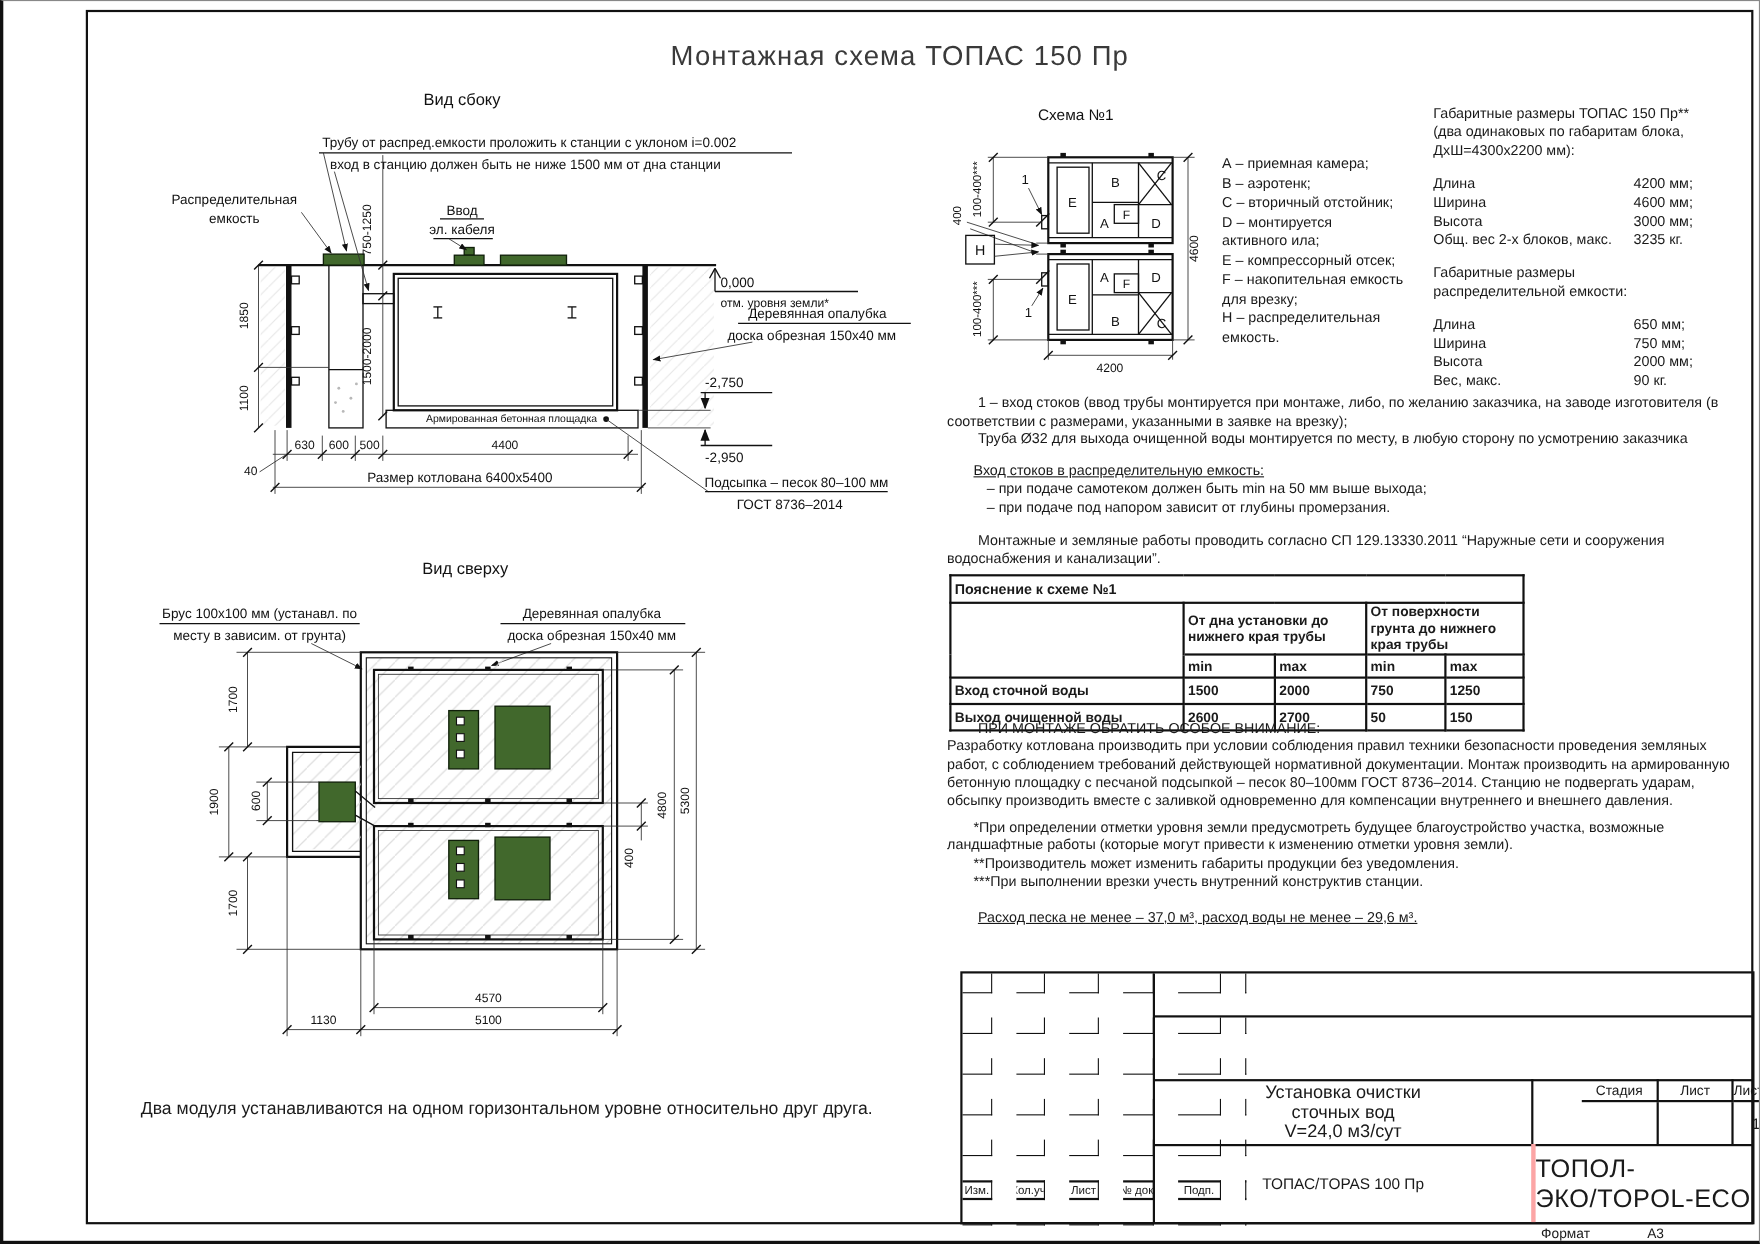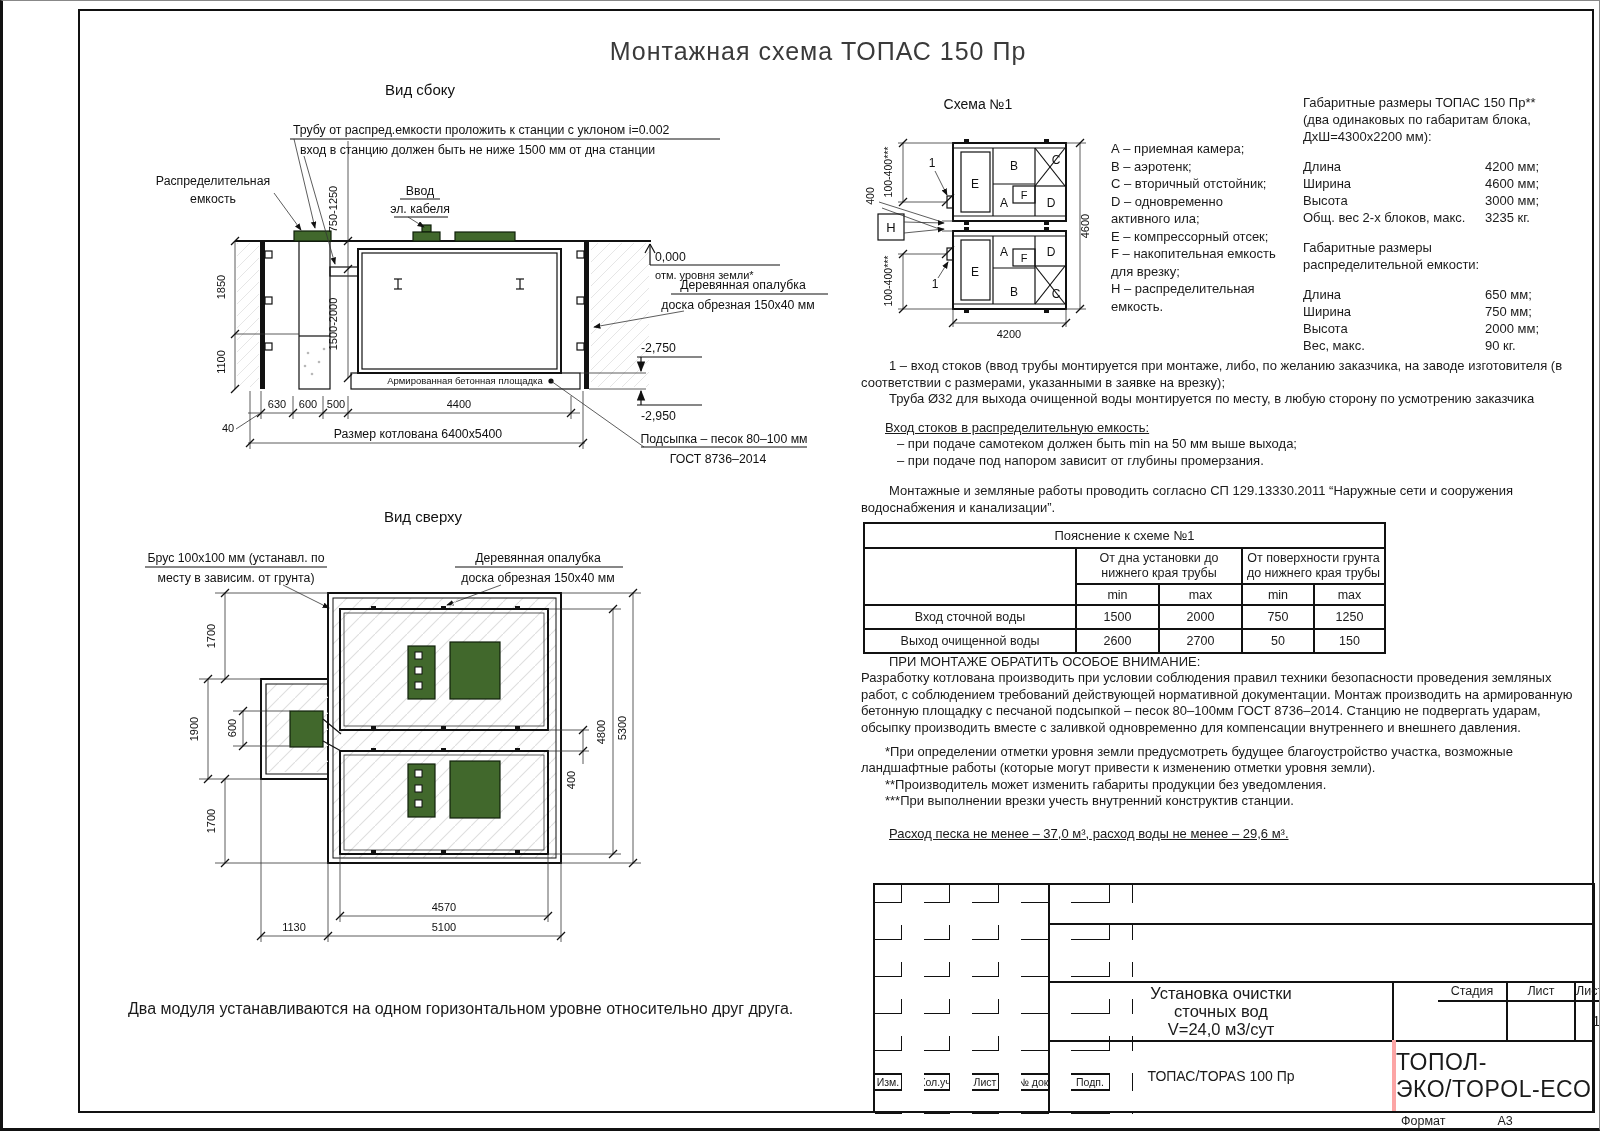--- a/index.html
+++ b/index.html
@@ -25,21 +25,21 @@
   .dims{left:1300px;top:93px;width:262px;line-height:17px;}
   .dims .row{display:flex}
   .dims .row span:first-child{width:182px}
   .sp{height:13px}
   .notes{left:858px;top:357px;width:710px;}
   .ind{text-indent:28px;margin:0}
   .noind{text-indent:0;margin:0}
   .uhead{margin:12px 0 0 24px;text-decoration:underline}
   .bullet{margin-left:36px}
   .tbl{position:absolute;left:860px;top:521px;border-collapse:collapse;font-size:12.5px;}
-  .tbl td,.tbl th{border:2px solid #111;text-align:center;font-weight:normal;padding:0 3px;}
+  .tbl td,.tbl th{border:2px solid #111;font-weight:bold;padding:0 3px;}
   .tbl .cap{height:23px;font-size:13px}
   .tbl .grp{height:36px;line-height:15px}
   .tbl .sub td{height:19px}
   .tbl .data td{height:22px}
   .att{left:858px;top:653px;width:714px;line-height:16.4px}
   .att .h{margin-left:28px}
   .att .fn{text-indent:24px;margin:0}
   .sand{margin:16px 0 0 28px;text-decoration:underline}
   .bottom-note{position:absolute;left:125px;top:999px;font-size:16px;}
   
@@ -450,21 +450,21 @@
     <line class="thin" x1="95" y1="227" x2="208" y2="227"></line>
       <line class="tick" x1="91" y1="231" x2="99" y2="223"></line>
       <line class="tick" x1="204" y1="231" x2="212" y2="223"></line>
     <text font-size="11" x="151" y="242" text-anchor="middle">4200</text>
   </svg>
 
   <div class="tblock legend">
     <div>А – приемная камера;</div>
     <div>В – аэротенк;</div>
     <div>С – вторичный отстойник;</div>
-    <div>D – одновременно</div>
+    <div>D – монтируется</div>
     <div>активного ила;</div>
     <div>E – компрессорный отсек;</div>
     <div>F – накопительная емкость</div>
     <div>для врезку;</div>
     <div>H – распределительная</div>
     <div>емкость.</div>
   </div>
 
   <div class="tblock dims">
     <div>Габаритные размеры ТОПАС 150 Пр**</div>

